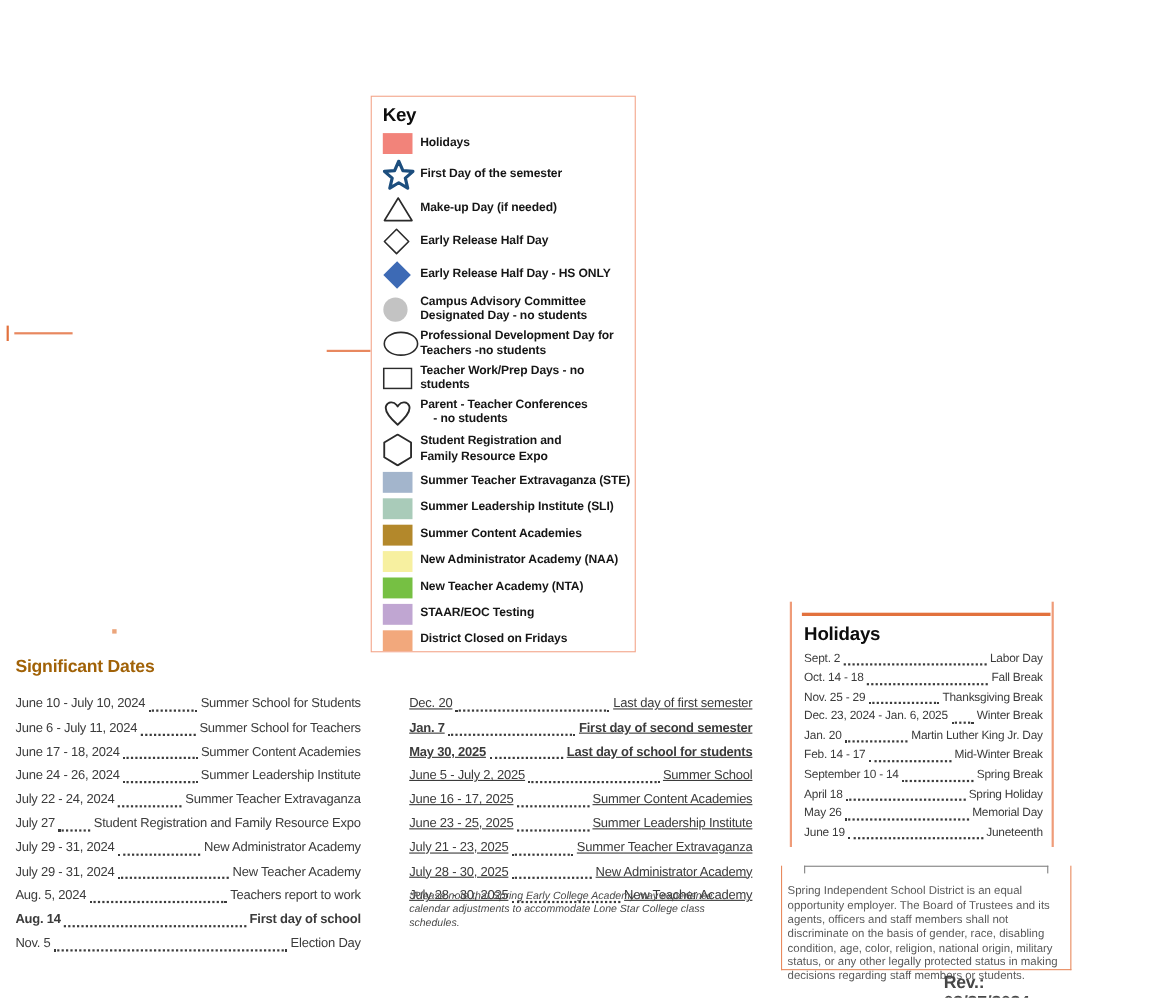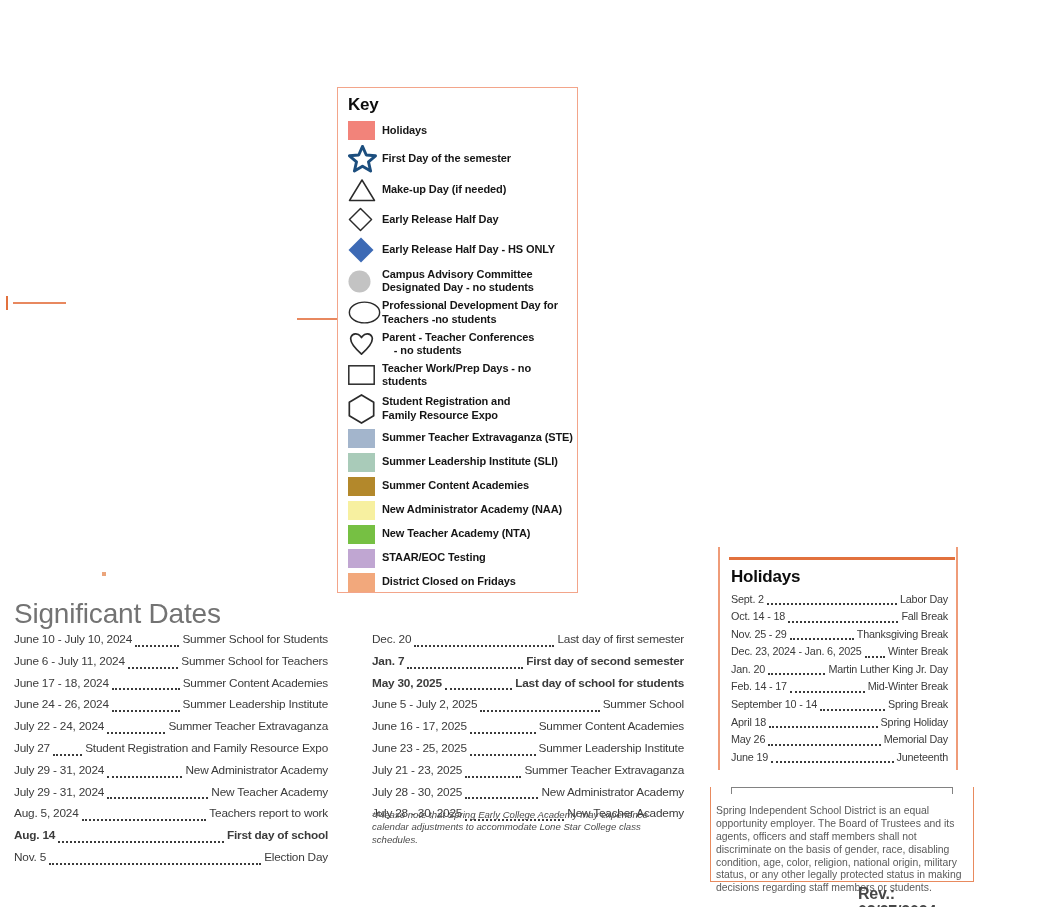--- a/index.html
+++ b/index.html
@@ -26,25 +26,25 @@
   
   .leader-row { display:flex; align-items:flex-end; }
   .leader-row .d, .leader-row .e { white-space:nowrap; }
   .leader-row .leader { flex:1; min-width:6px; border-bottom:2px dotted currentColor; margin:0 3px 4px 3px; }
   .style-teal   { color:#68b2a1; font-weight:700; }
   .style-navy   { color:#17598b; font-weight:700; }
   .style-orange { color:#e9742e; font-weight:700; }
 
   
   #sig-title {
-    position:absolute; left:14px; top:598px; font-size:28px; font-weight:400;
-    color:#737373; letter-spacing:-0.2px;
+    position:absolute; left:14px; top:598px; font-size:16px; font-weight:700;
+    color:#a16207; letter-spacing:-0.2px;
   }
   #sig-left  { position:absolute; left:14px;  top:629px; width:314px; }
-  #sig-right { position:absolute; left:372px; top:629px; width:312px; }
+  #sig-right { position:absolute; left:372px; top:629px; width:312px;text-decoration:underline; }
   #sig-left .leader-row, #sig-right .leader-row {
     height:21.8px; line-height:21.8px; font-size:11.8px; letter-spacing:-0.2px; color:#3b3b3b;
   }
   #sig-footnote {
     position:absolute; left:372px; top:809px; width:304px;
     font-size:9.6px; font-style:italic; color:#4a4a4a; line-height:1.3;
   }
 
   
   #holidays-box {
@@ -146,34 +146,34 @@
         <span class="sym">
           <svg width="33" height="23" viewBox="0 0 34 24">
             <ellipse cx="17" cy="12" rx="15.8" ry="10.8" fill="none" stroke="#2b2b2b" stroke-width="1.5"></ellipse>
           </svg>
         </span>
         <span class="klabel">Professional Development Day for
 Teachers -no students</span>
       </div>
       <div class="key-item">
         <span class="sym">
+          <svg width="27" height="20" viewBox="0 0 27 20">
+            <rect x="0.8" y="0.8" width="25.4" height="18.4" fill="none" stroke="#2b2b2b" stroke-width="1.5"></rect>
+          </svg>
+        </span>
+        <span class="klabel">Teacher Work/Prep Days - no students</span>
+      </div>
+      <div class="key-item">
+        <span class="sym">
           <svg width="27" height="25" viewBox="0 0 28 26">
             <path d="M14 24 C5.5 16.5 1.2 10.5 3.2 6 C4.8 2.4 10 1.6 13 5.4 L14 6.8 L15 5.4 C18 1.6 23.2 2.4 24.8 6 C26.8 10.5 22.5 16.5 14 24 Z" fill="none" stroke="#2b2b2b" stroke-width="1.8" stroke-linejoin="round"></path>
           </svg>
         </span>
         <span class="klabel">Parent - Teacher Conferences
 &nbsp;&nbsp;&nbsp;&nbsp;- no students</span>
-      </div>
-      <div class="key-item">
-        <span class="sym">
-          <svg width="27" height="20" viewBox="0 0 27 20">
-            <rect x="0.8" y="0.8" width="25.4" height="18.4" fill="none" stroke="#2b2b2b" stroke-width="1.5"></rect>
-          </svg>
-        </span>
-        <span class="klabel">Teacher Work/Prep Days - no students</span>
       </div>
       <div class="key-item">
         <span class="sym">
           <svg width="27" height="30" viewBox="0 0 28 32">
             <path d="M14 1 L27 8.8 L27 23.2 L14 31 L1 23.2 L1 8.8 Z" fill="none" stroke="#2b2b2b" stroke-width="1.8" stroke-linejoin="round"></path>
           </svg>
         </span>
         <span class="klabel">Student Registration and
 Family Resource Expo</span>
       </div>

